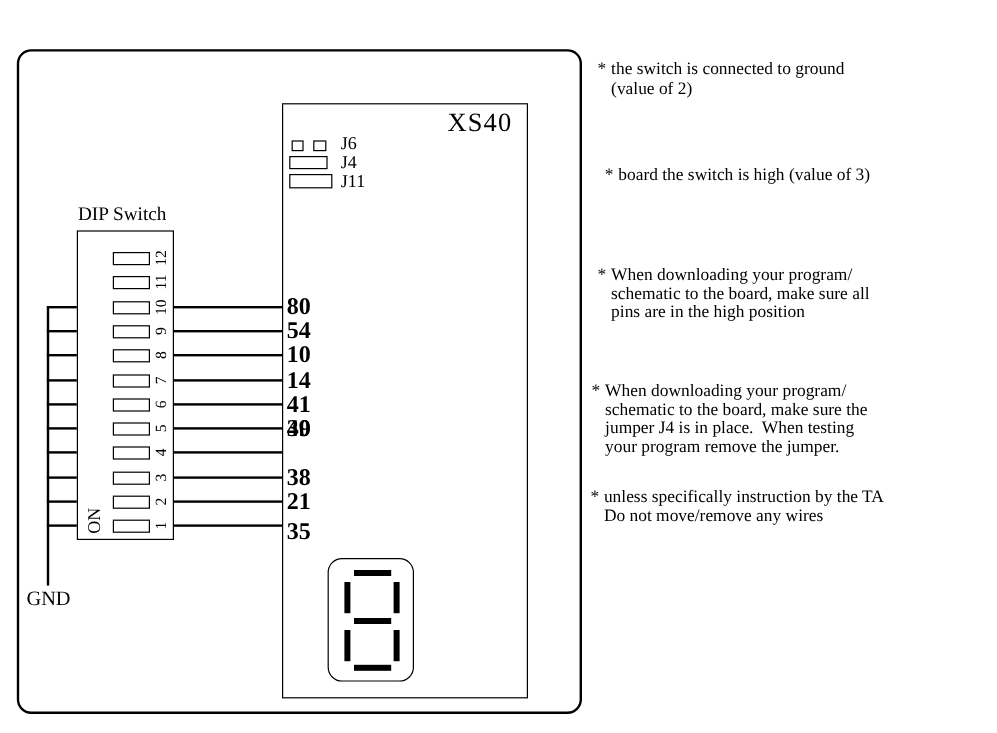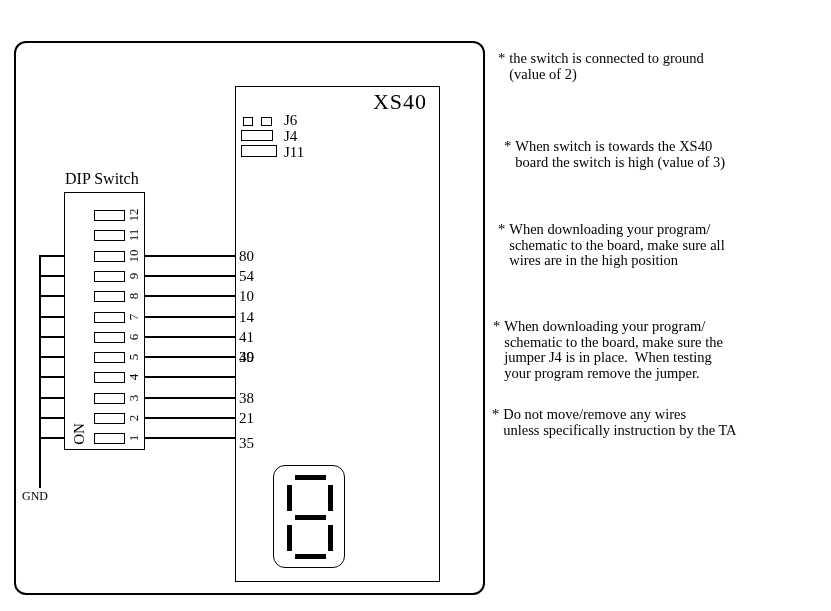--- a/index.html
+++ b/index.html
@@ -36,22 +36,22 @@
     transform:rotate(-90deg); font-size:13px;
   }
   .on-label {
     position:absolute; left:69px; top:423px; width:20px; height:22px;
     display:flex; align-items:center; justify-content:center;
     transform:rotate(-90deg); font-size:15px;
   }
   .wr { position:absolute; left:145px; width:90px; height:1.5px; background:#000; }
   .wl { position:absolute; left:39px; width:25px; height:1.5px; background:#000; }
   .bus { position:absolute; left:39px; top:256px; width:1.5px; height:232px; background:#000; }
-  .pin { position:absolute; left:239px; height:18px; line-height:18px; font-size:15px; }
-  .gnd { position:absolute; left:22px; top:489px; font-size:12px; }
+  .pin { position:absolute; left:239px; height:18px; line-height:18px; font-size:20px;font-weight:bold; }
+  .gnd { position:absolute; left:22px; top:489px; font-size:17px; }
   .sevenseg {
     position:absolute; left:273px; top:465px; width:72px; height:103px;
     border:1.5px solid #000; border-radius:12px; box-sizing:border-box;
   }
   .seg { position:absolute; background:#000; }
   .seg-a { left:21px; top:9px;  width:31px; height:5px; }
   .seg-g { left:21px; top:49px; width:31px; height:5px; }
   .seg-d { left:21px; top:88px; width:31px; height:5px; }
   .seg-f { left:13px; top:19px; width:5px; height:26px; }
   .seg-b { left:54px; top:19px; width:5px; height:26px; }
@@ -161,45 +161,44 @@
     <span class="marker">*</span>
     <div class="lines">
       <div>the switch is connected to ground</div>
       <div>(value of 2)</div>
     </div>
   </div>
 
   <div class="note" style="left:504px; top:139px;">
     <span class="marker">*</span>
     <div class="lines">
-      <div>When switch is towards the XS40</div>
       <div>board the switch is high (value of 3)</div>
     </div>
   </div>
 
   <div class="note" style="left:498px; top:222px;">
     <span class="marker">*</span>
     <div class="lines">
       <div>When downloading your program/</div>
       <div>schematic to the board, make sure all</div>
-      <div>wires are in the high position</div>
+      <div>pins are in the high position</div>
     </div>
   </div>
 
   <div class="note" style="left:493px; top:319px;">
     <span class="marker">*</span>
     <div class="lines">
       <div>When downloading your program/</div>
       <div>schematic to the board, make sure the</div>
       <div>jumper J4 is in place.  When testing</div>
       <div>your program remove the jumper.</div>
     </div>
   </div>
 
   <div class="note" style="left:492px; top:407px;">
     <span class="marker">*</span>
     <div class="lines">
+      <div>unless specifically instruction by the TA</div>
       <div>Do not move/remove any wires</div>
-      <div>unless specifically instruction by the TA</div>
     </div>
   </div>
 
 </div>
 
 </body></html>

